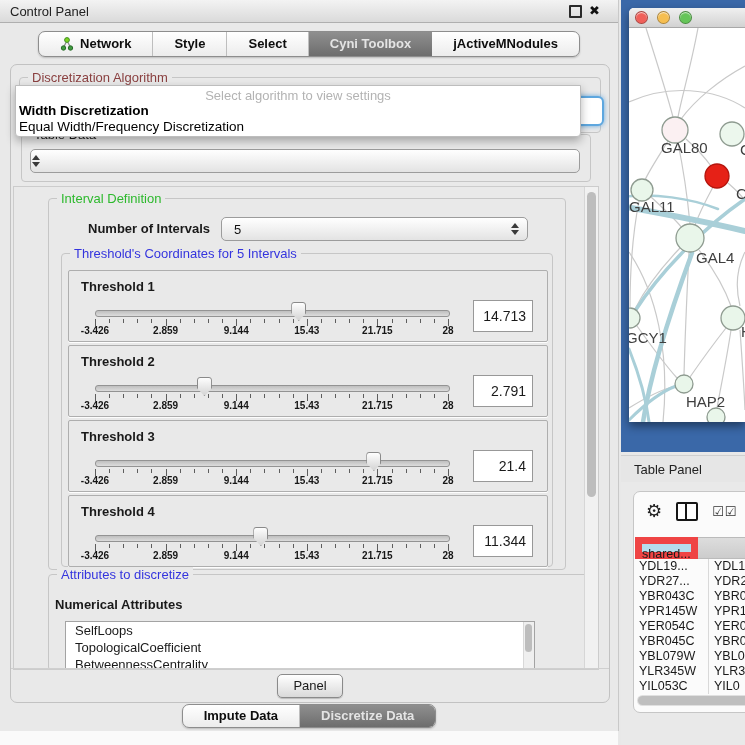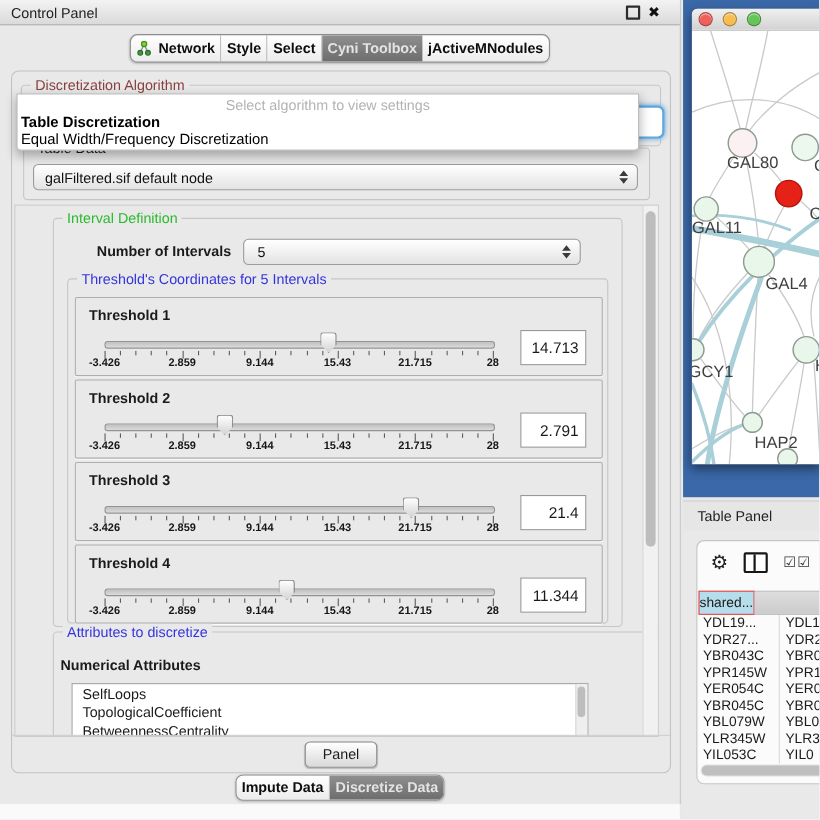--- a/index.html
+++ b/index.html
@@ -13,21 +13,21 @@
             border-bottom:1px solid #AFAFAF;display:flex;align-items:center;}
   .titlebar .title{font-size:13px;color:#222;padding-left:10px;flex:1;}
   .win-btns{display:flex;align-items:center;gap:7px;padding-right:18px;}
   .float-btn{width:9px;height:9px;border:2px solid #2b2b2b;border-radius:1px;cursor:pointer;}
   .close-btn{font-size:13px;font-weight:900;color:#111;line-height:12px;cursor:pointer;}
 
   
   .tab-row{left:0;width:618px;display:flex;justify-content:center;}
   .seg{display:flex;border:1px solid #8D8D8D;border-radius:7px;overflow:hidden;
        background:linear-gradient(#FFFFFF,#ECECEC);box-shadow:0 1px 2px rgba(0,0,0,.2);height:24px;}
-  .seg .tab{padding:0 5px;line-height:24px;font-size:13px;font-weight:bold;color:#0d0d0d;
+  .seg .tab{padding:0 21px;line-height:24px;font-size:13px;font-weight:bold;color:#0d0d0d;
             border-right:1px solid #BEBEBE;display:flex;align-items:center;gap:6px;cursor:pointer;white-space:nowrap;}
   .seg .tab:last-child{border-right:none;}
   .seg .tab.selected{background:linear-gradient(#8F8F8F,#6D6D6D);color:#E4E4E4;border-right:none;}
 
   
   .main-panel{left:10px;top:64px;width:598px;height:637px;background:#E9E9E9;
               border:1px solid #C2C2C2;border-radius:7px;}
   .group{position:absolute;border:1px solid #C6C6C6;border-radius:4px;}
   .group-title{position:absolute;top:-8px;left:8px;background:#E9E9E9;padding:0 4px;font-size:13px;line-height:15px;}
   .t-red{color:#8A4040;} .t-green{color:#2DB92D;} .t-blue{color:#3434DE;} .t-dark{color:#1d1d1d;}
@@ -99,21 +99,21 @@
   .tp-body{left:621px;top:482px;width:124px;height:263px;background:#E9E9E9;}
   .tp-card{position:absolute;left:12px;top:9px;width:140px;height:220px;background:#FBFBFB;
            border:1px solid #C6C6C6;border-radius:7px;}
   .tp-toolbar{position:absolute;left:0;top:0;width:100%;height:38px;display:flex;align-items:center;gap:14px;padding-left:12px;box-sizing:border-box;}
   .gear{font-size:18px;color:#222;line-height:18px;cursor:pointer;}
   .col-icon{width:18px;height:15px;border:2px solid #161616;border-radius:2px;position:relative;cursor:pointer;background:#fff;}
   .col-icon:after{content:"";position:absolute;left:7px;top:0;width:2px;height:100%;background:#161616;}
   .cbx{font-size:13px;color:#333;letter-spacing:1px;cursor:pointer;}
   .tp-table{position:absolute;left:1px;top:45px;width:138px;}
   .tp-head{display:flex;height:22px;}
-  .tp-head .h1{width:74px;background:#B5DDEC;border:1px solid #ef4444;box-sizing:border-box;
+  .tp-head .h1{width:74px;background:#B5DDEC;border:7px solid #ef4444;box-sizing:border-box;
                font-size:12.5px;text-align:center;line-height:20px;cursor:pointer;}
   .tp-head .h2{flex:1;background:linear-gradient(#DDDDDD,#CCCCCC);border:1px solid #BBBBBB;border-left:none;
                box-sizing:border-box;font-size:12.5px;line-height:20px;padding-left:100px;cursor:pointer;}
   .tp-row{display:flex;height:15px;font-size:12.5px;line-height:15px;cursor:pointer;}
   .tp-row .c1{width:74px;padding-left:4px;box-sizing:border-box;border-right:1px solid #D9D9D9;
               white-space:nowrap;overflow:hidden;}
   .tp-row .c2{flex:1;padding-left:5px;white-space:nowrap;overflow:hidden;}
   .hscroll{position:absolute;left:3px;top:203px;width:130px;height:11px;background:#E0E0E0;border-radius:6px;}
   .hthumb{position:absolute;left:1px;top:1px;width:112px;height:9px;background:#BFBFBF;border-radius:5px;cursor:pointer;}
 
@@ -164,31 +164,30 @@
     <div class="abs main-panel">
 
       <div class="group" style="left:8px;top:12px;width:580px;height:54px;">
         <span class="group-title t-red">Discretization Algorithm</span>
       </div>
       <div class="abs focus-combo"></div>
 
       <div class="group" style="left:10px;top:69px;width:568px;height:46px;">
         <span class="group-title t-dark">Table Data</span>
         <div class="combo" style="left:8px;top:14px;width:550px;">
-          <span class="val">galFiltered.sif default node</span>
           <span class="spinner">
               <span class="up"></span>
               <span class="dn"></span>
             </span>
         </div>
       </div>
 
       <div class="abs popup" style="left:4px;top:20px;">
         <div class="hint">Select algorithm to view settings</div>
-        <div class="opt bold">Table Discretization</div>
+        <div class="opt bold">Width Discretization</div>
         <div class="opt">Equal Width/Frequency Discretization</div>
       </div>
 
       <div class="abs viewport">
 
         <div class="group" style="left:34px;top:11px;width:516px;height:370px;">
           <span class="group-title t-green">Interval Definition</span>
 
           <span style="position:absolute;left:39px;top:22px;font-size:13px;font-weight:bold;">Number of Intervals</span>
           <div class="combo" style="left:172px;top:18px;width:307px;">

